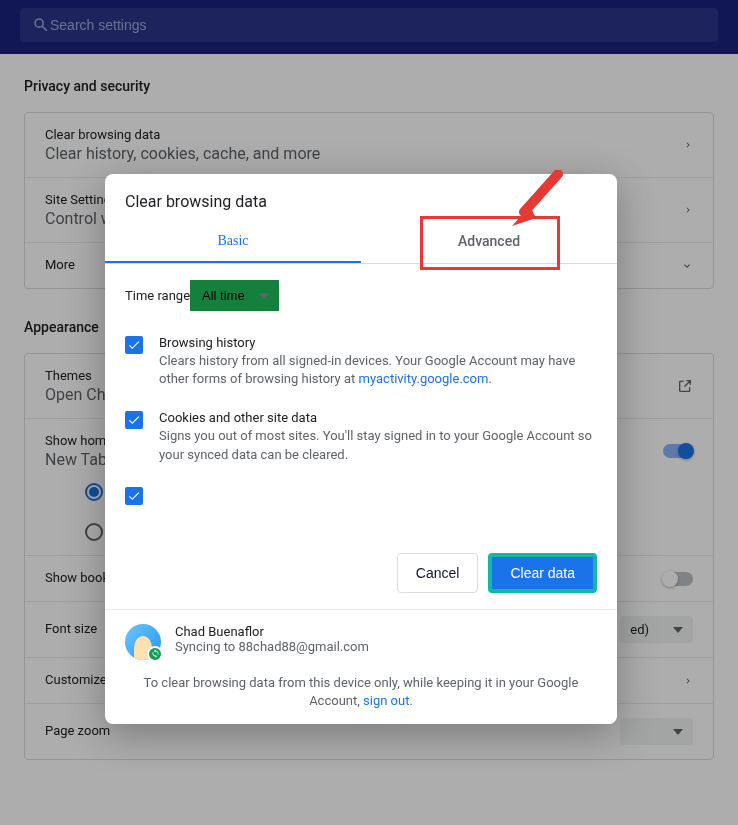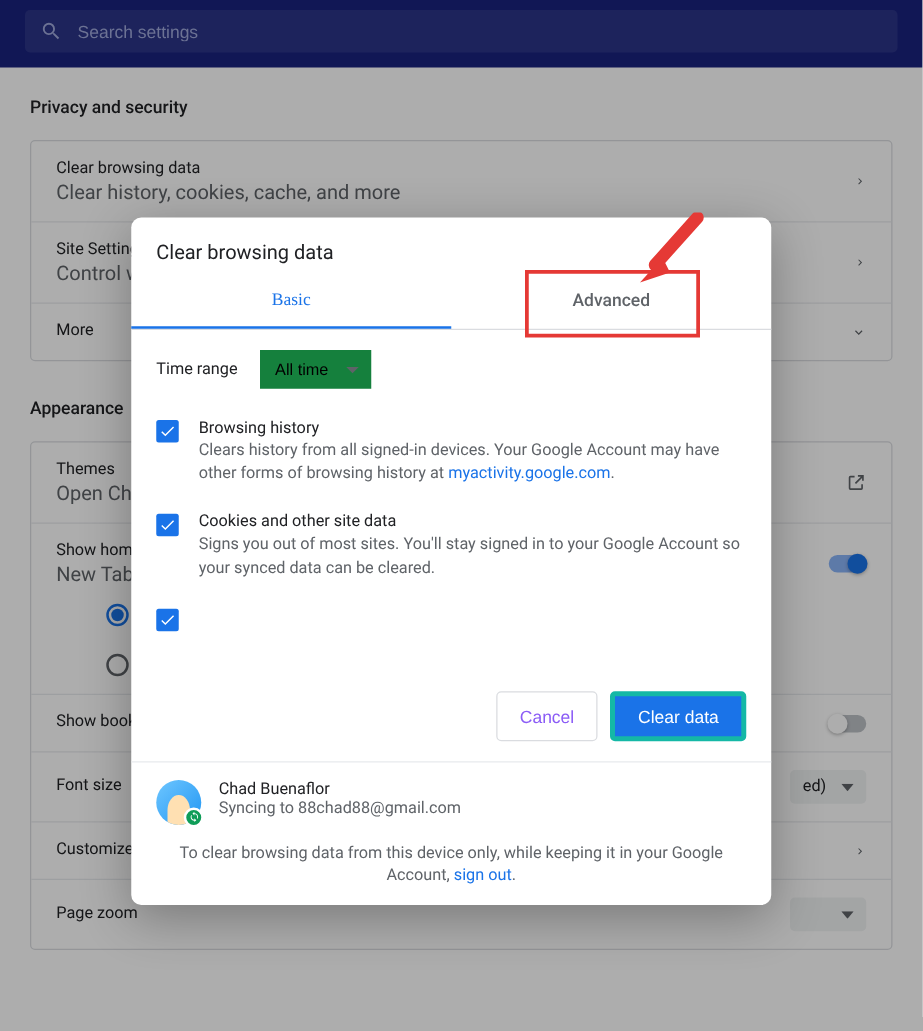--- a/index.html
+++ b/index.html
@@ -14,21 +14,21 @@
     .topbar {
       background: #1a237e;
       padding: 8px 20px 12px;
     }
     .search-wrap {
       background: rgba(255,255,255,0.08);
       border-radius: 4px;
       padding: 8px 12px;
       display: flex;
       align-items: center;
-      gap: 12px;
+      gap: 0;
     }
     .search-wrap svg { fill: #9fa8da; }
     .search-wrap input {
       background: transparent;
       border: none;
       color: #c5cae9;
       font-size: 14px;
       flex: 1;
       outline: none;
     }
@@ -75,21 +75,21 @@
       border: 2px solid #5f6368;
       display: inline-block;
     }
     .radio.sel { border-color: #1a73e8; position: relative; }
     .radio.sel::after {
       content: ''; position: absolute; width: 10px; height: 10px;
       background: #1a73e8; border-radius: 50%; top: 2px; left: 2px;
     }
     .select-pill {
       background: #f1f3f4; border-radius: 4px; padding: 6px 10px;
-      font-size: 13px; color: #202124; display: flex; align-items: center; gap: 12px;
+      font-size: 13px; color: #202124; display: flex; align-items: center; gap: 24px;
     }
 
     .overlay {
       position: absolute; inset: 0;
       background: rgba(0,0,0,0.32);
     }
     .dialog {
       position: absolute;
       top: 174px; left: 105px;
       width: 512px;
@@ -100,21 +100,21 @@
     }
     .dlg-title { padding: 18px 20px 10px; font-size: 16px; color: #202124; }
     .tabs { display: flex; border-bottom: 1px solid #dadce0; }
     .tab {
       flex: 1; text-align: center; padding: 12px 0;
       font-size: 14px; color: #5f6368; font-weight: 500;
       cursor: pointer;
     }
     .tab.active { color: #1a73e8; border-bottom: 2px solid #1a73e8; font-family: Liberation Serif, serif; }
     .dlg-body { padding: 16px 20px 10px; }
-    .range-row { display: flex; align-items: center; gap: 18px; margin-bottom: 24px; }
+    .range-row { display: flex; align-items: center; margin-bottom: 24px; }
     .range-row label { font-size: 13px; color: #202124; }
     .range-select {
       background: #15803d; border: none; padding: 8px 34px 8px 12px;
       font-size: 13px; appearance: none; position: relative;
     }
     .range-sel-wrap { position: relative; display: inline-block; }
     .range-sel-wrap::after {
       content: ''; position: absolute; right: 10px; top: 50%;
       width: 0; height: 0; border-left: 5px solid transparent;
       border-right: 5px solid transparent; border-top: 5px solid #5f6368;
@@ -131,21 +131,21 @@
     .chk-main .chk-sub { font-size: 13px; color: #5f6368; line-height: 1.4; }
     .chk-main a { color: #1a73e8; text-decoration: none; }
     .dlg-actions {
       display: flex; justify-content: flex-end; gap: 10px;
       padding: 16px 20px;
     }
     .btn {
       padding: 8px 18px; border-radius: 4px; font-size: 14px; font-weight: 500;
       cursor: pointer;
     }
-    .btn-sec { background: #fff; border: 1px solid #dadce0; color: #8b5cf6; }
+    .btn-sec { background: #fff; border: 1px solid #dadce0; color: #0f172a; }
     .btn-pri { background: #1a73e8; border: 4px solid #14b8a6; color: #fff; }
     .dlg-foot { border-top: 1px solid #e8eaed; padding: 14px 20px; }
     .profile { display: flex; gap: 14px; margin-bottom: 14px; }
     .avatar-wrap { position: relative; width: 36px; height: 36px; }
     .avatar {
       width: 36px; height: 36px; border-radius: 50%;
       background: linear-gradient(135deg,#6ec6ff,#2196f3);
       display: flex; align-items: flex-end; justify-content: center; overflow: hidden;
     }
     .avatar::after { content:''; width:18px; height:24px; background:#ffe0b2; border-radius:50% 50% 0 0; }

